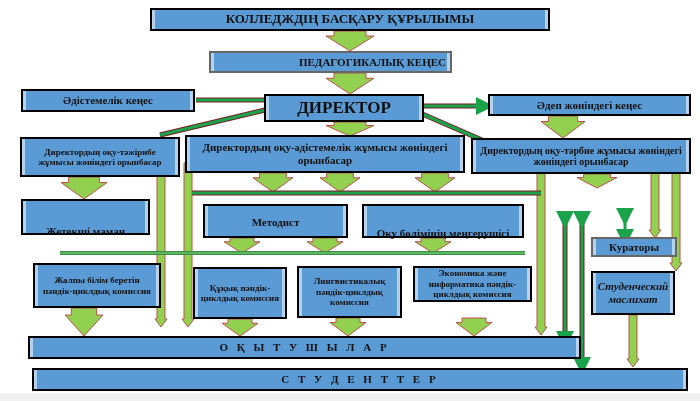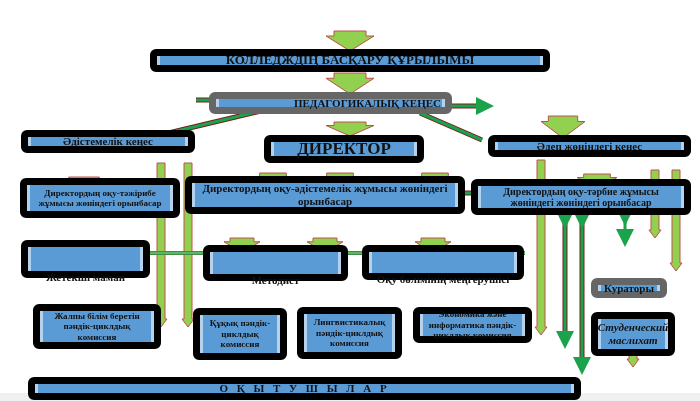--- a/index.html
+++ b/index.html
@@ -1,27 +1,26 @@
 <!DOCTYPE html>
 <html><head>
 <meta charset="utf-8">
 <style>
   html, body { margin:0; padding:0; background:#ffffff; }
   body { width:700px; height:401px; position:relative; overflow:hidden; font-family:"Liberation Serif", serif; }
   #stage { position:absolute; left:0; top:0; width:700px; height:401px; }
   .box {
     position:absolute; box-sizing:border-box;
     background:#5b9bd5;
-    border:7px solid #000000;
-    border-radius:6px;
+    border:2px solid #000000;
+    border-radius:0;
     display:flex; align-items:center; justify-content:center; text-align:center;
     color:#111; font-weight:bold; line-height:1.15;
     box-shadow: inset 3px 0 0 rgba(255,255,255,0.55), inset -3px 0 0 rgba(255,255,255,0.55);
     z-index:3;
-    margin-top:41px;
   }
   .box.grey { border-color:#666; }
   .box span { display:block; padding:0 4px; }
   .f13 { font-size:13px; } .f11 { font-size:11px; } .f10 { font-size:10px; } .f9 { font-size:9px; } .f17 { font-size:17px; }
   .spaced { letter-spacing:3px; font-size:11px; }
   svg.links { position:absolute; left:0; top:0; z-index:2; }
   .footer-strip { position:absolute; left:0; top:393px; width:700px; height:8px; background:#f0f0f0; }
 </style>
 </head>
 <body>
@@ -110,30 +109,30 @@
   </div>
 
   <div class="box f10" style="left:471px;top:138px;width:220px;height:36px;">
     <span>Директордың оқу-тәрбие жұмысы жөніндегі жөніндегі орынбасар</span>
   </div>
 
   <div class="box f11" style="left:21px;top:199px;width:129px;height:36px;align-items:flex-start;padding-top:24px;">
     <span>Жетекші маман</span>
   </div>
 
-  <div class="box f11" style="left:203px;top:204px;width:145px;height:34px;align-items:flex-start;padding-top:22px;">
+  <div class="box f11" style="left:203px;top:204px;width:145px;height:34px;align-items:flex-start;padding-top:10px;">
     <span>Методист</span>
   </div>
 
   <div class="box f11" style="left:362px;top:204px;width:162px;height:34px;align-items:flex-start;padding-top:21px;">
     <span>Оқу бөлімінің меңгерушісі</span>
   </div>
 
 
-  <div class="box f11 grey" style="left:591px;top:237px;width:76px;height:20px;justify-content:center;">
+  <div class="box f11 grey" style="left:591px;top:237px;width:86px;height:20px;justify-content:center;">
     <span>Кураторы</span>
   </div>
 
   <div class="box f11" style="left:591px;top:271px;width:84px;height:44px;font-style:italic;">
     <span>Студенческий маслихат</span>
   </div>
 
   <div class="box f9" style="left:33px;top:263px;width:128px;height:45px;">
     <span>Жалпы білім беретін пәндік-циклдық комиссия</span>
   </div>

